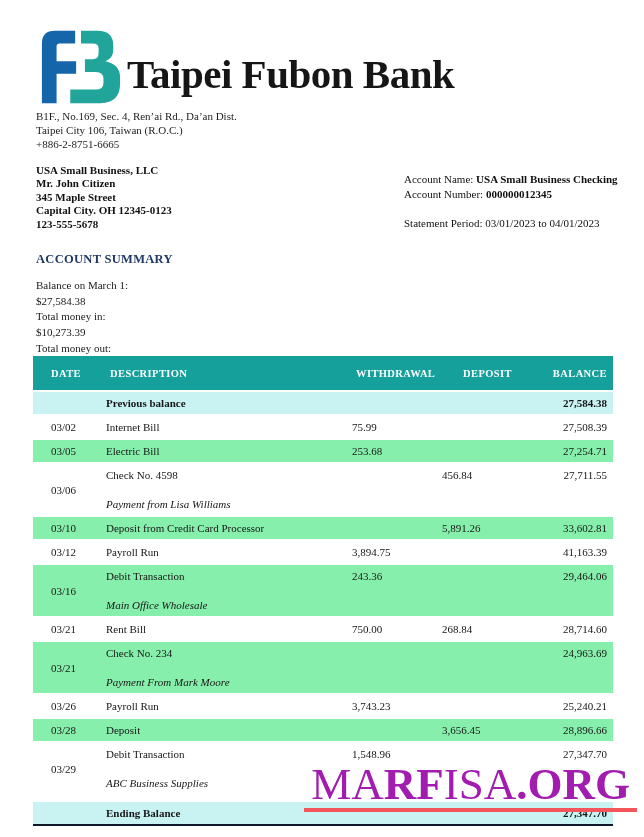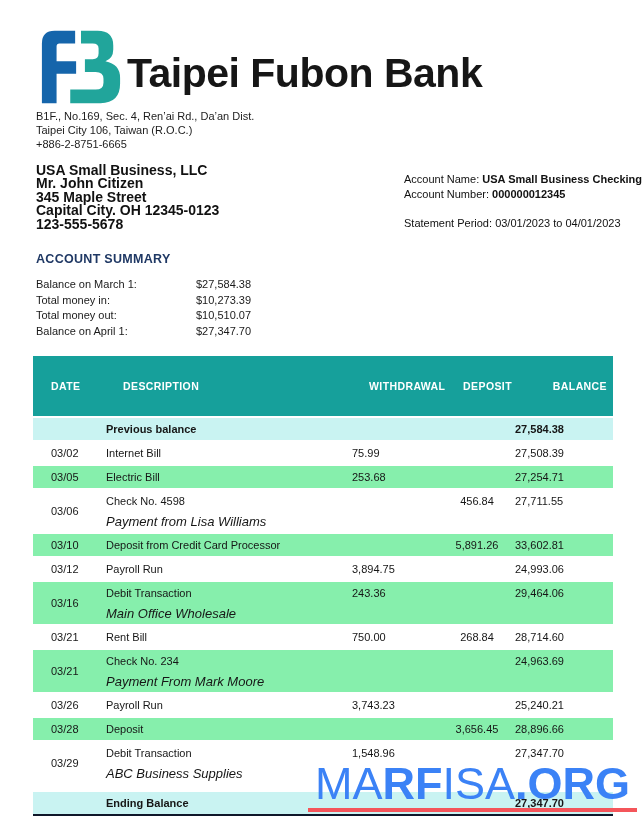--- a/index.html
+++ b/index.html
@@ -1,62 +1,62 @@
 <!DOCTYPE html>
 <html><head>
 <meta charset="utf-8">
 <style>
   html,body{margin:0;padding:0;background:#ffffff;}
   .page{
     position:relative;width:644px;height:837px;background:#fff;overflow:hidden;
-    font-family:Liberation Sans, sans-serif;color:#1a1a1a;
+    font-family:Liberation Serif, serif;color:#1a1a1a;
   }
   
   .logo{position:absolute;left:38px;top:28px;width:86px;height:78px;}
   .bank-title{position:absolute;left:127px;top:50px;font-size:41px;font-weight:bold;
     color:#161616;letter-spacing:-0.5px;white-space:nowrap;}
   .address{position:absolute;left:36px;top:109px;font-size:11px;line-height:14px;color:#1c1c1c;}
-  .customer{position:absolute;left:36px;top:164px;font-size:14px;line-height:13.4px;font-weight:bold;color:#111;}
+  .customer{position:absolute;left:36px;top:164px;font-size:11px;line-height:13.4px;font-weight:bold;color:#111;}
   .acct-info{position:absolute;left:404px;top:172px;font-size:11px;line-height:14.5px;color:#111;}
   .acct-info .b{font-weight:bold;}
   .acct-info .period{margin-top:15px;}
   
   .summary{position:absolute;left:36px;top:252px;}
   .summary-title{color:#1f3864;font-weight:bold;font-size:12.5px;letter-spacing:.3px;margin-bottom:11px;}
-  .summary-row{display:flex;font-size:11px;line-height:15.7px;}
+  .summary-row{display:flex;font-size:11px;line-height:15.7px;flex-direction:column;}
   .summary-row .lbl{width:160px;}
   
   .tx-table{position:absolute;left:33px;top:356px;width:580px;border-collapse:collapse;
     font-size:11px;color:#161616;table-layout:fixed;}
   .tx-table th{background:#16a09b;color:#ffffff;font-size:10.5px;font-weight:bold;
-    letter-spacing:.4px;height:26px;padding:17px;}
+    letter-spacing:.4px;height:26px;padding:4px;}
   .tx-table th.h-date{text-align:left;padding-left:18px;}
   .tx-table th.h-desc{text-align:left;}
   .tx-table th.h-wd{text-align:left;}
   .tx-table th.h-dep{text-align:right;padding-right:3px;}
   .tx-table th.h-bal{text-align:right;padding-right:6px;}
   .tx-table td{padding:5px 0 4px;vertical-align:top;line-height:13px;}
   .tx-table tr{border-bottom:2px solid #ffffff;}
   .tx-table td.c-date{padding-left:18px;vertical-align:middle;}
   .tx-table td.c-wd{text-align:left;}
-  .tx-table td.c-dep{text-align:center;padding-right:3px;}
-  .tx-table td.c-bal{text-align:left;padding-right:6px;}
-  .tx-table .desc-note{font-style:italic;font-size:13px;margin-top:7px;}
+  .tx-table td.c-dep{text-align:left;padding-right:3px;}
+  .tx-table td.c-bal{text-align:right;padding-right:6px;}
+  .tx-table .desc-note{font-style:italic;font-size:11px;margin-top:16px;}
   .tx-table .desc-note:empty{display:none;}
   tr.row-plain{background:#ffffff;}
   tr.row-tint{background:#86efac;}
   tr.row-highlight{background:#c9f3f2;}
   tr.row-highlight td{font-weight:bold;}
   tr.row-bold td.c-desc .desc-main,tr.row-bold td.c-bal{font-weight:bold;}
   tr.spacer{background:#fff;border:none;}
   tr.spacer td{padding:0;height:6px;}
   tr.row-end{border-bottom:2px solid #0f172a;}
   
   .footer-mark{position:absolute;top:762px;right:14px;text-align:right;
-    color:#3b82f6;font-size:45px;line-height:44px;letter-spacing:0px;white-space:nowrap;}
+    color:#a21caf;font-size:45px;line-height:44px;letter-spacing:0px;white-space:nowrap;}
   .footer-mark .seg-light{font-weight:normal;}
   .footer-mark .seg-bold{font-weight:bold;}
   .footer-underline{height:4px;background:#f4555a;margin-top:2px;
     width:calc(100% + 14px);margin-left:-7px;}
 </style>
 </head>
 <body>
 
 <div class="page">
 
@@ -186,21 +186,21 @@
       <td class="c-bal">33,602.81</td>
     </tr>
         <tr class="row-plain">
       <td class="c-date">03/12</td>
       <td class="c-desc">
         <div class="desc-main">Payroll Run</div>
 
       </td>
       <td class="c-wd">3,894.75</td>
       <td class="c-dep"></td>
-      <td class="c-bal">24,993.06</td>
+      <td class="c-bal">41,163.39</td>
     </tr>
         <tr class="row-tint">
       <td class="c-date">03/16</td>
       <td class="c-desc">
         <div class="desc-main">Debit Transaction</div>
         <div class="desc-note">Main Office Wholesale</div>
       </td>
       <td class="c-wd">243.36</td>
       <td class="c-dep"></td>
       <td class="c-bal">29,464.06</td>

